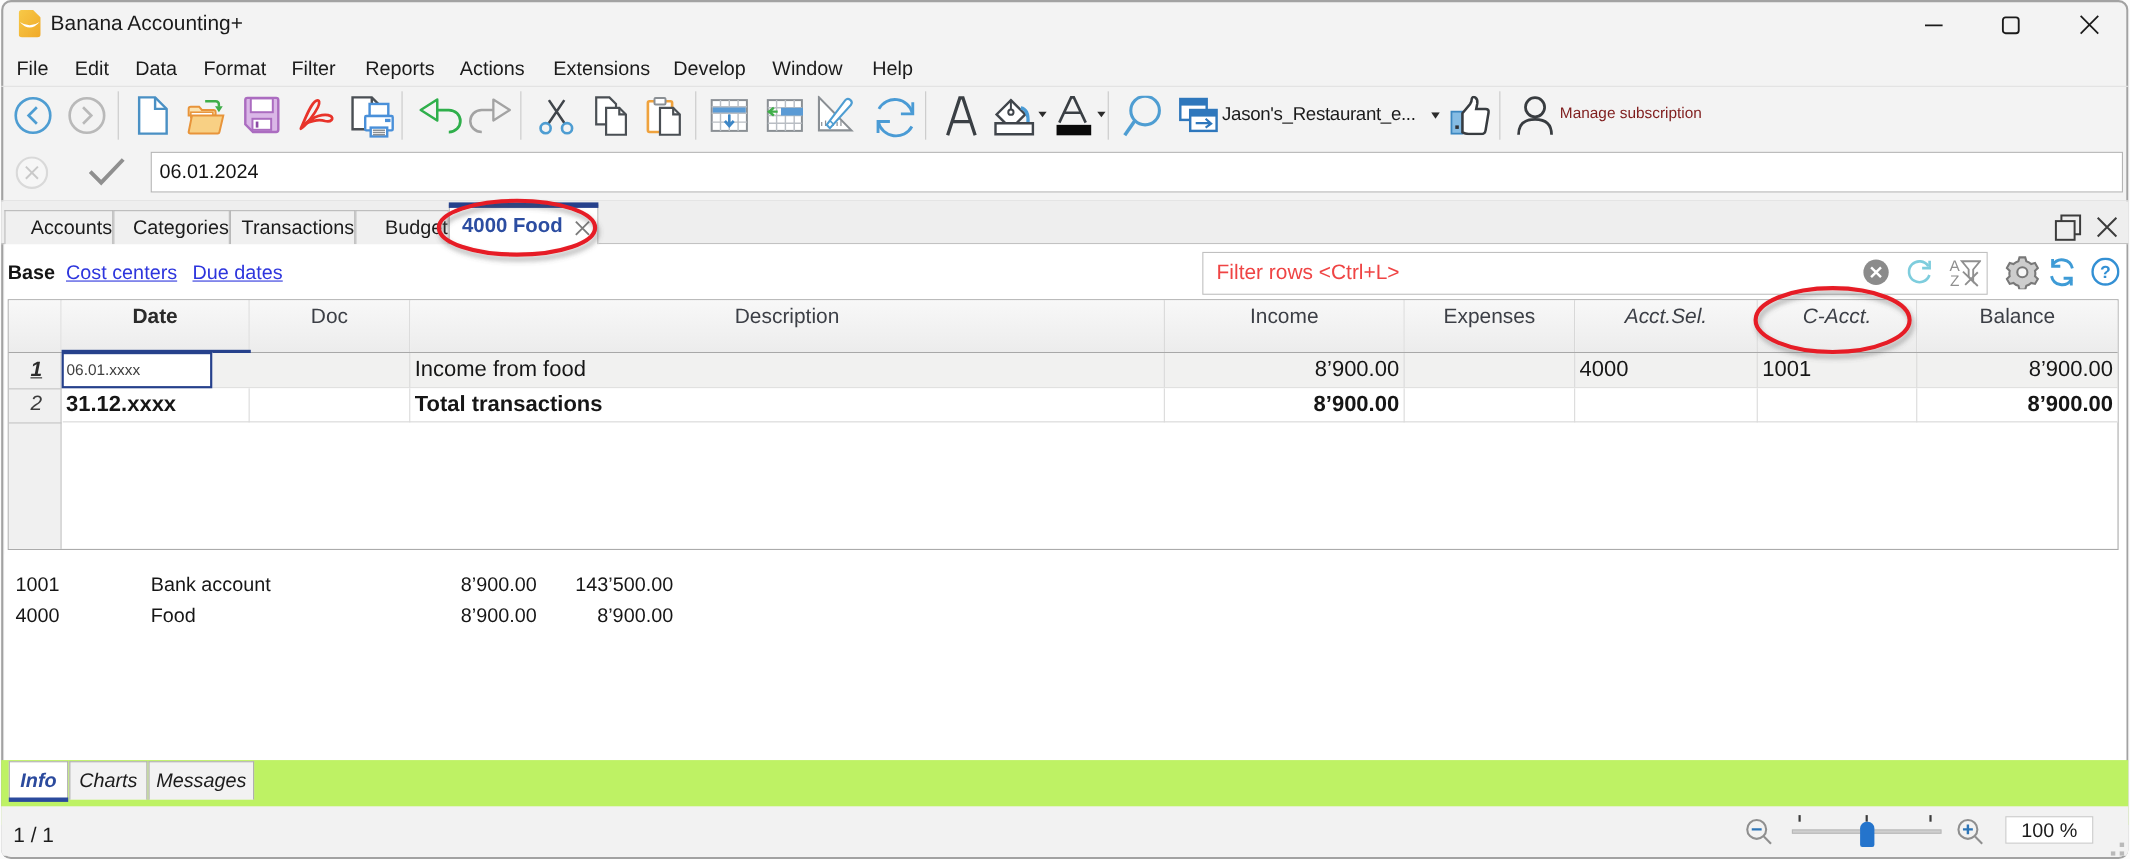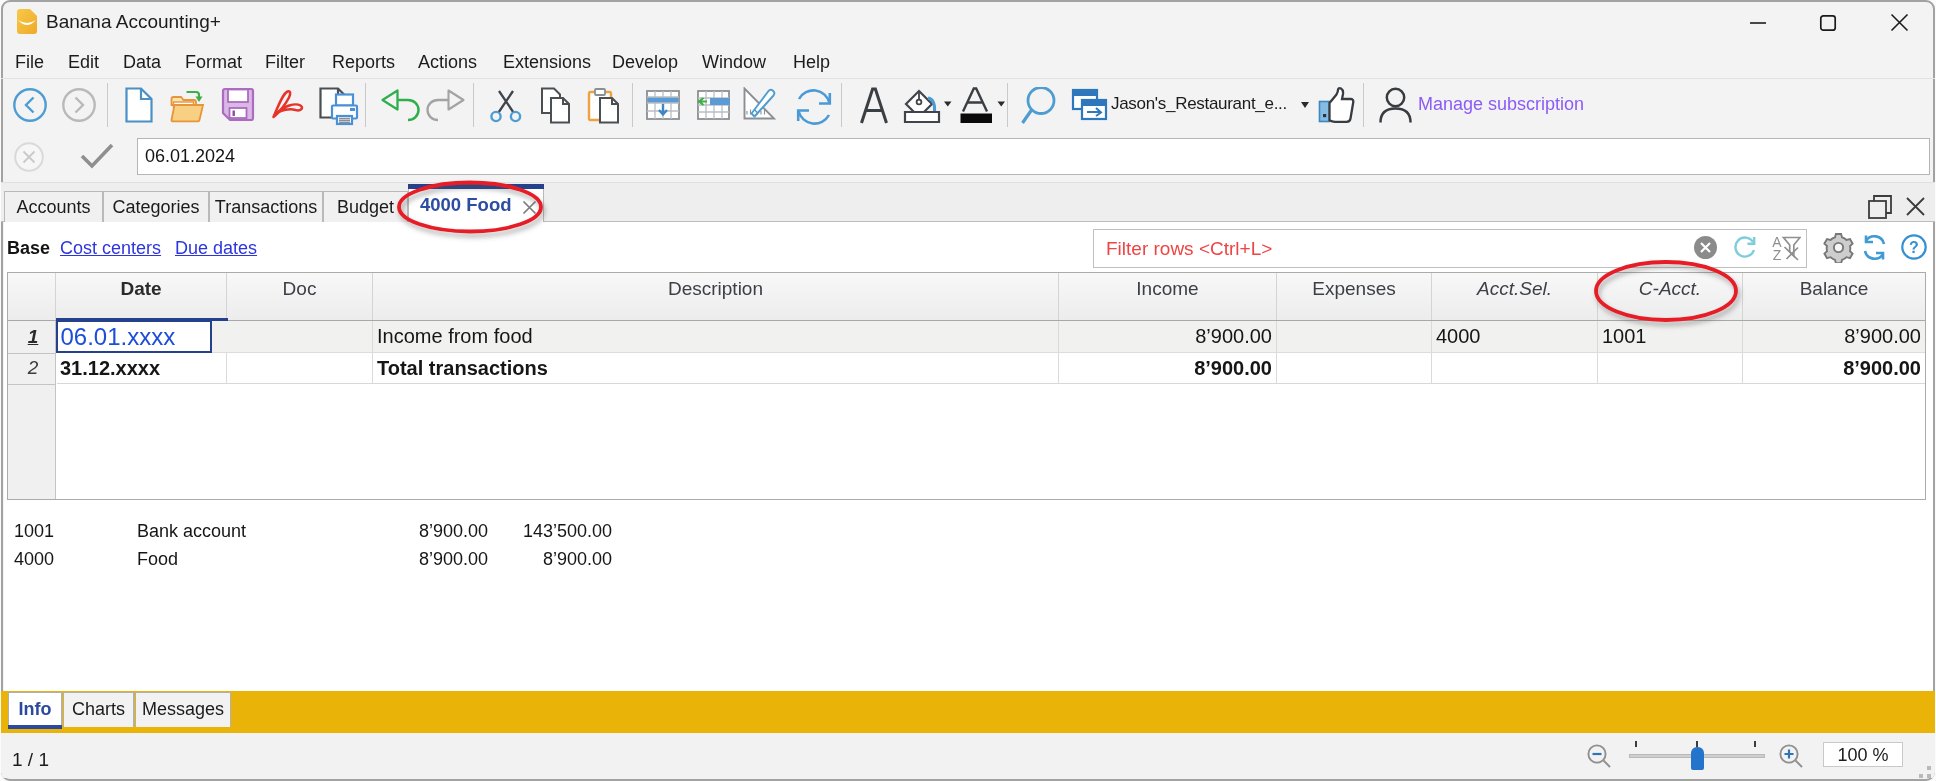--- a/index.html
+++ b/index.html
@@ -15,32 +15,32 @@
   #title-text { position:absolute; left:45px; top:11px; font-size:19px; color:#1b1b1b; }
   
   #menubar { position:absolute; left:0; top:45px; width:100%; height:33px; }
   .mi { position:absolute; top:7px; font-size:18px; color:#1b1b1b; }
   
   #toolbar { position:absolute; left:0; top:78px; width:100%; height:52px;
     border-top:1px solid #e2e2e2; }
   .tsep { position:absolute; top:4px; width:1px; height:44px; background:#c9c9c9; }
   .ticon { position:absolute; top:8px; }
   #fname { position:absolute; left:1110px; top:15px; font-size:17px; letter-spacing:-0.3px; color:#1b1b1b; }
-  #mansub { position:absolute; left:1417px; top:15px; font-size:18px; color:#8b5cf6; }
+  #mansub { position:absolute; left:1417px; top:15px; font-size:14px; color:#7f1d1d; }
   
   #inputrow { position:absolute; left:0; top:130px; width:100%; height:53px;
     border-bottom:1px solid #e0e0e0; }
   #inputbox { position:absolute; left:136px; top:8px; width:1793px; height:37px;
     background:#fff; border:1px solid #b5b5b5; font-size:18px; color:#141414;
     line-height:34px; padding-left:7px; }
   
   #tabrow { position:absolute; left:0; top:183px; width:100%; height:39px; background:#eeeeee; border-bottom:1px solid #bdbdbd; }
   .tab { position:absolute; top:8px; height:31px; background:#f0f0f0;
     border:1px solid #b9b9b9; border-bottom:none; font-size:18px; color:#1b1b1b;
-    text-align:center; line-height:30px; }
+    text-align:right; line-height:30px; }
   #tab-active { position:absolute; left:407px; top:3px; width:136px; height:39px;
     background:#fff; border:1px solid #b9b9b9; border-bottom:none; }
   #tab-active .bar { position:absolute; left:-1px; top:-3px; width:136px; height:4.5px; background:#26418c; }
   #tab-active .lbl { position:absolute; left:11px; top:6.5px; font-size:18.5px; font-weight:bold; color:#2c4da1; }
   
   #content { position:absolute; left:3px; top:222px; width:1929px; height:469px; background:#ffffff; }
   .link { font-size:18px; color:#2d35dd; text-decoration:underline; position:absolute; top:16px; }
   #filterbox { position:absolute; left:1089px; top:7px; width:714px; height:39px;
     background:#fff; border:1px solid #c0c0c0; }
   #filterbox span { position:absolute; left:12px; top:8px; font-size:19px; color:#ef4444; }
@@ -49,21 +49,21 @@
     border:1px solid #ababab; background:#fff; }
   .hcell { position:absolute; top:0; height:47px; background:linear-gradient(#f8f8f8,#ececec);
     border-right:1px solid #d4d4d4; font-size:19px; color:#3c3f46; text-align:center;
     padding-top:5px; }
   .rcell { position:absolute; font-size:20px; color:#161616; height:31px; line-height:30px;
     border-right:1px solid #dadada; padding:0 4px; }
   
   #infopanel { position:absolute; left:3px; top:504px; width:1923px; height:187px; background:#fff; }
   .inf { position:absolute; font-size:18px; color:#161616; }
   
-  #btabs { position:absolute; left:0; top:691px; width:100%; height:59px; background:#eab308; }
+  #btabs { position:absolute; left:0; top:691px; width:100%; height:59px; background:#bef264;font-style:italic; }
   .btab { position:absolute; top:1px; height:35px; border:1px solid #b0b0b0; border-bottom:none;
     font-size:18px; text-align:center; background:#f2f2f2; color:#1b1b1b; }
   
   #status { position:absolute; left:0; top:733px; width:100%; height:45px; background:#f2f2f2; }
 </style>
 </head>
 <body>
 <div id="win">
   <div id="titlebar">
     <svg class="abs" style="left:16px;top:9px" width="20" height="25" viewBox="0 0 20 25">
@@ -336,21 +336,21 @@
 
       <div class="rcell" style="left:48px;top:80px;width:171px;font-weight:bold">31.12.xxxx</div>
       <div class="rcell" style="left:219px;top:80px;width:146px"></div>
       <div class="rcell" style="left:365px;top:80px;width:686px;font-weight:bold">Total transactions</div>
       <div class="rcell" style="left:1051px;top:80px;width:218px;text-align:right;font-weight:bold">8’900.00</div>
       <div class="rcell" style="left:1269px;top:80px;width:155px"></div>
       <div class="rcell" style="left:1424px;top:80px;width:166px"></div>
       <div class="rcell" style="left:1590px;top:80px;width:145px"></div>
       <div class="rcell" style="left:1735px;top:80px;width:182px;text-align:right;font-weight:bold;border-right:none">8’900.00</div>
 
-      <div class="abs" style="left:47.5px;top:46.5px;width:156px;height:33.5px;background:#fff;border:2px solid #26418c;font-size:24px;color:#1d4ed8;line-height:29px;padding-left:3px">06.01.xxxx</div>
+      <div class="abs" style="left:47.5px;top:46.5px;width:137px;height:33.5px;background:#fff;border:2px solid #26418c;font-size:14px;color:#404040;line-height:29px;padding-left:3px">06.01.xxxx</div>
     </div>
     <div class="abs" style="left:962px;top:284px;width:6px;height:3px;background:#aaa"></div>
   </div>
   <div id="infopanel">
     <div class="inf" style="left:10px;top:16.5px">1001</div>
     <div class="inf" style="left:133px;top:16.5px">Bank account</div>
     <div class="inf" style="left:384px;top:16.5px;width:100px;text-align:right">8’900.00</div>
     <div class="inf" style="left:488px;top:16.5px;width:120px;text-align:right">143’500.00</div>
     <div class="inf" style="left:10px;top:44.5px">4000</div>
     <div class="inf" style="left:133px;top:44.5px">Food</div>

